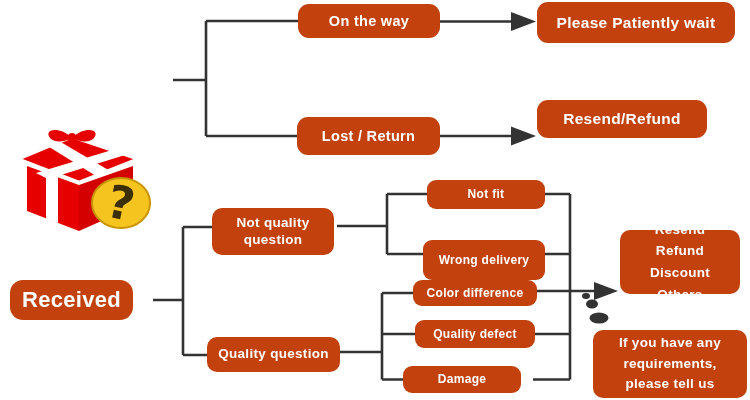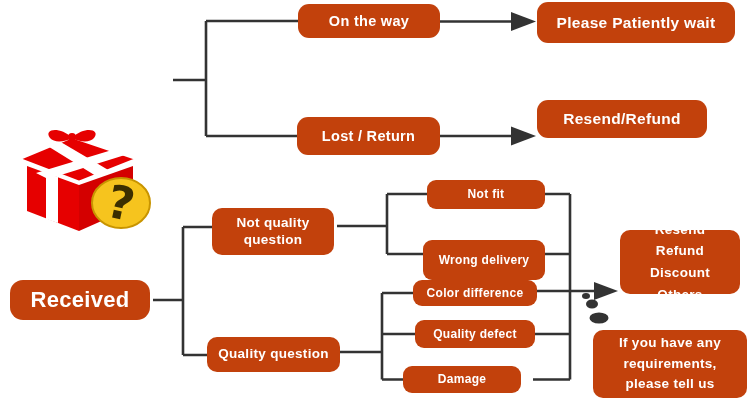--- a/index.html
+++ b/index.html
@@ -79,21 +79,21 @@
 
 
   <div class="node mid" style="left:298px;top:4px;width:142px;height:34px;">On the way</div>
 
   <div class="node mid" style="left:537px;top:2px;width:198px;height:41px;font-size:15.5px;">Please Patiently wait</div>
 
   <div class="node mid" style="left:297px;top:117px;width:143px;height:38px;">Lost / Return</div>
 
   <div class="node mid" style="left:537px;top:100px;width:170px;height:38px;font-size:15.5px;">Resend/Refund</div>
 
-  <div class="node big" style="left:10px;top:280px;width:140px;height:40px;">Received</div>
+  <div class="node big" style="left:10px;top:280px;width:123px;height:40px;">Received</div>
 
   <div class="node multi" style="left:212px;top:208px;width:122px;height:47px;">
     <span>Not quality</span>
     <span>question</span>
   </div>
 
   <div class="node multi" style="left:207px;top:337px;width:133px;height:35px;">Quality question</div>
 
   <div class="node sm" style="left:427px;top:180px;width:118px;height:29px;">Not fit</div>
 

